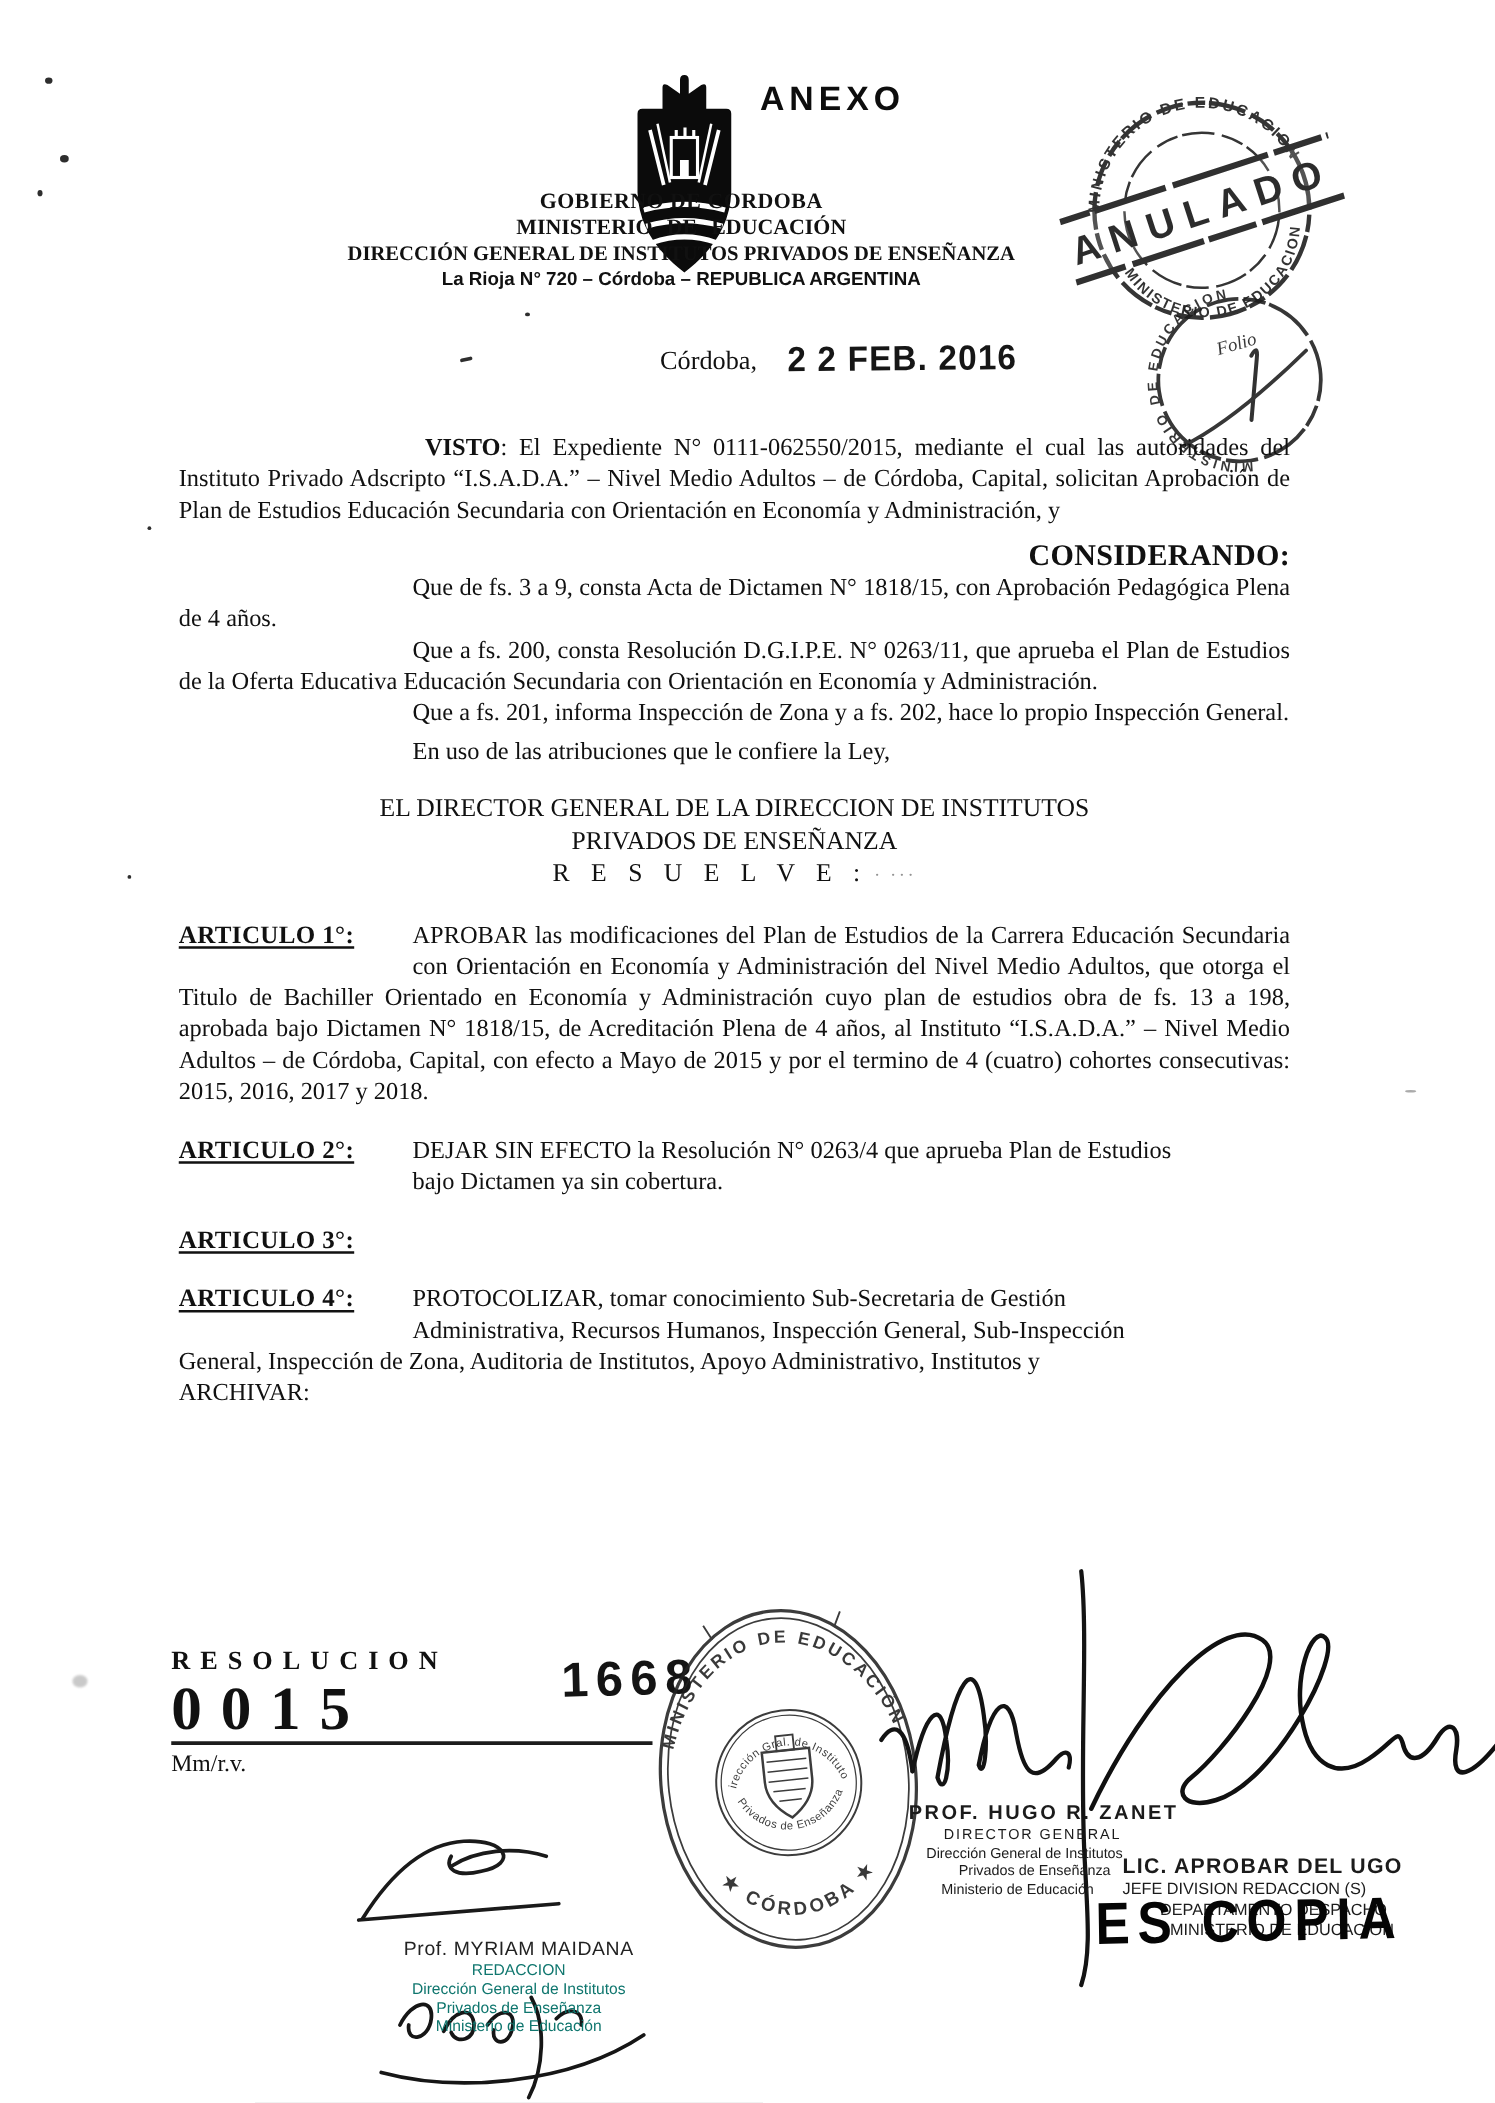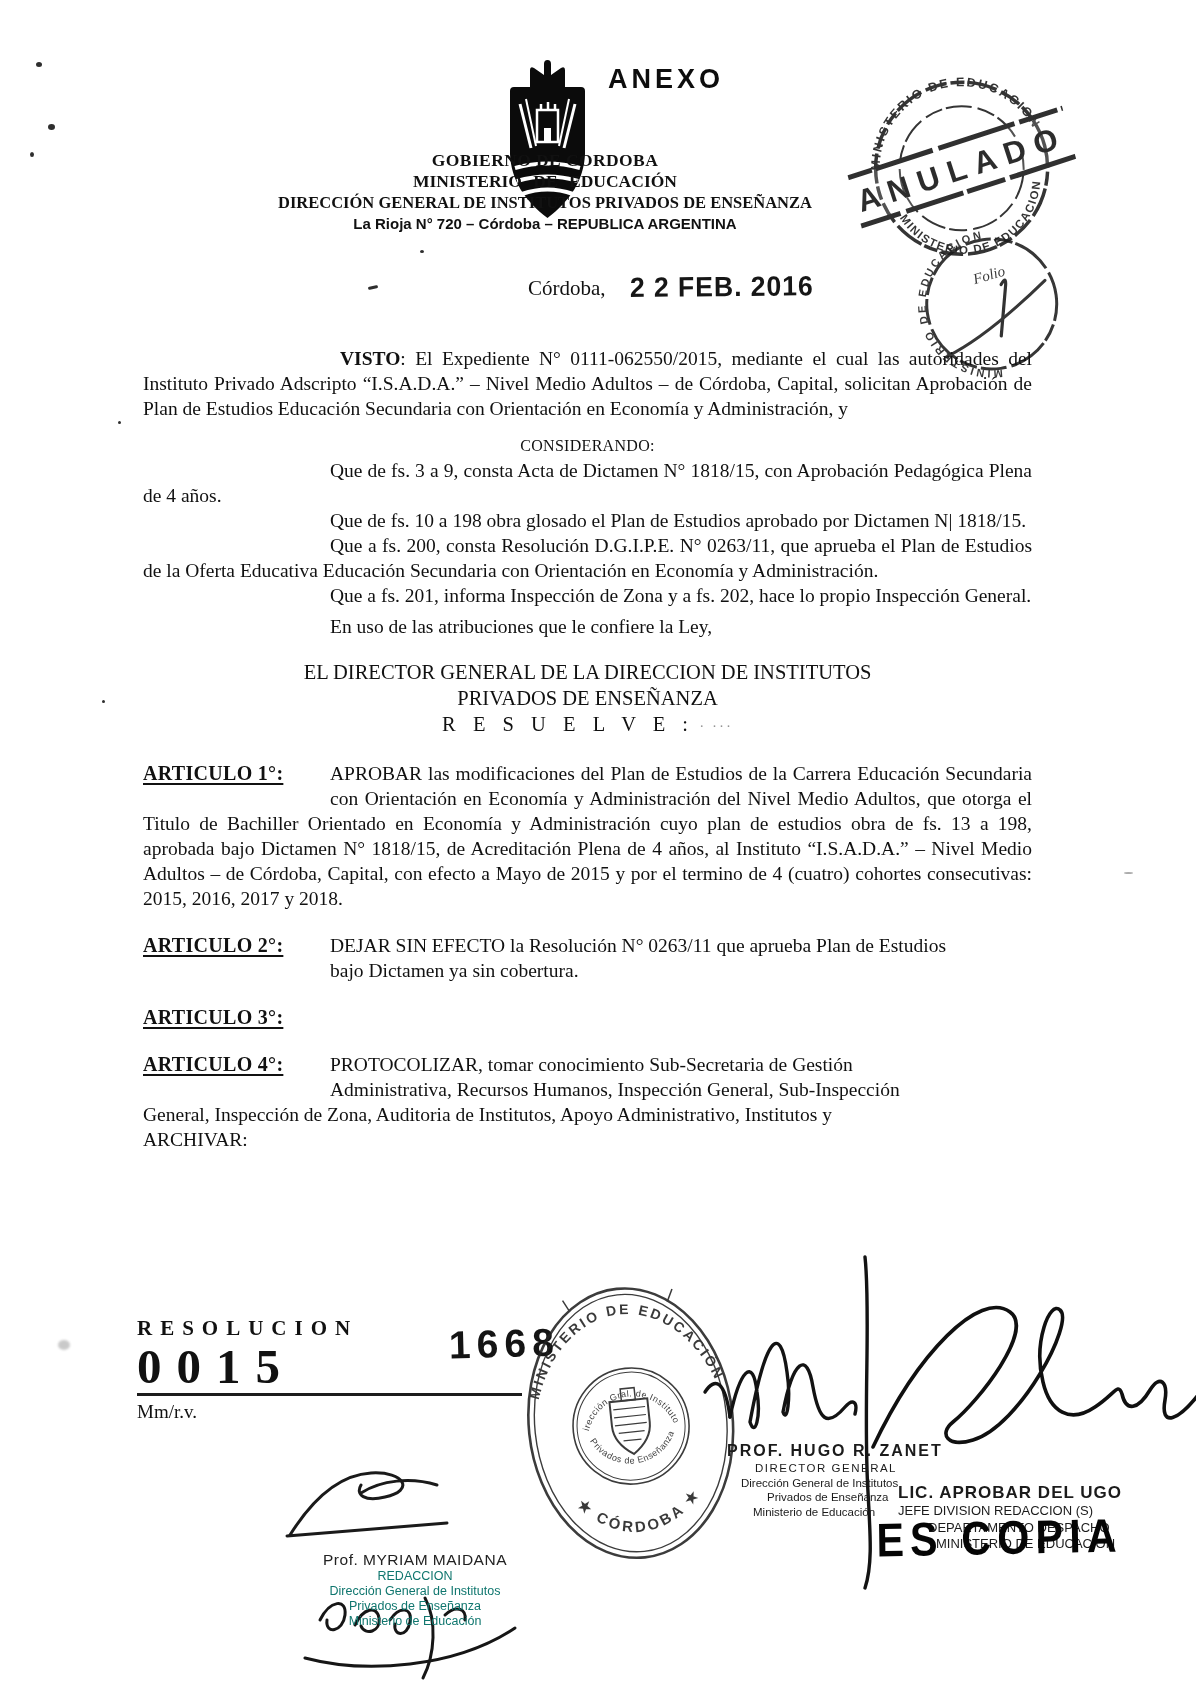--- a/index.html
+++ b/index.html
@@ -20,21 +20,21 @@
   .dateline{left:528px;top:272px;white-space:nowrap;}
   .dateline .city{font-size:21px;text-align:right;}
   .datestamp{display:inline-block;margin-left:20px;font-family:"Liberation Sans",sans-serif;
              font-weight:bold;font-size:28px;letter-spacing:1px;transform:scaleX(.95) rotate(-.5deg);
              transform-origin:left bottom;color:#161616;vertical-align:-2px;}
 
   
   .doc-body{left:143px;top:346px;width:889px;font-size:19.5px;line-height:25px;text-align:justify;}
   .doc-body p{margin:0;}
   .p-visto{text-indent:197px;}
-  .h-considerando{margin-top:12px !important;font-weight:normal;font-size:16px;letter-spacing:.3px;text-align:center;}
+  .h-considerando{margin-top:12px !important;font-weight:bold;font-size:24px;letter-spacing:.3px;text-align:right;}
   .p-que{text-indent:187px;}
   .p-closing{margin-top:6px !important;text-indent:187px;text-align:left;}
   .resuelve{margin-top:20px;text-align:center;font-size:20.5px;line-height:26px;}
   .resuelve .spaced{letter-spacing:6px;}
   .resuelve .marks{opacity:.45;font-size:15px;letter-spacing:2px;}
   .articulo{margin-top:22px;}
   .articulo::after{content:"";display:block;clear:both;}
   .art-label{font-weight:bold;font-size:20px;text-decoration:underline;text-underline-offset:3px;
              text-decoration-thickness:2px;letter-spacing:.3px;white-space:nowrap;}
   .art-float{float:left;width:187px;height:50px;}
@@ -156,21 +156,20 @@
     <span class="city">Córdoba,</span>
     <span class="datestamp">2 2 FEB. 2016</span>
   </div>
 
   <div class="abs doc-body">
 
     <p class="p-visto"><b>VISTO</b><span>:  El Expediente N° 0111-062550/2015, mediante el cual las autoridades del Instituto Privado Adscripto “I.S.A.D.A.” – Nivel Medio Adultos – de Córdoba, Capital, solicitan Aprobación de Plan de Estudios Educación Secundaria con Orientación en Economía y Administración, y</span></p>
 
     <p class="h-considerando">CONSIDERANDO:</p>
     <p class="p-que">Que de fs. 3 a 9, consta Acta de Dictamen N° 1818/15, con Aprobación Pedagógica Plena de 4 años.</p>
-    <p class="p-que">Que de fs. 10 a 198 obra glosado el Plan de Estudios aprobado por Dictamen N| 1818/15.</p>
     <p class="p-que">Que a fs. 200, consta Resolución D.G.I.P.E. N° 0263/11, que aprueba el Plan de Estudios de la Oferta Educativa Educación Secundaria con Orientación en Economía y Administración.</p>
     <p class="p-que">Que a fs. 201, informa Inspección de Zona y a fs. 202, hace lo propio Inspección General.</p>
     <p class="p-closing">En uso de las atribuciones que le confiere la Ley,</p>
 
     <div class="resuelve">
       <div>EL DIRECTOR GENERAL DE LA DIRECCION DE INSTITUTOS</div>
       <div>PRIVADOS DE ENSEÑANZA</div>
       <div><span class="spaced">R E S U E L V E :</span> <span class="marks">· ···</span></div>
     </div>
 
@@ -178,21 +177,21 @@
       <div class="art-float">
         <span class="art-label">ARTICULO 1°:</span>
       </div>
       <span>APROBAR las modificaciones del Plan de Estudios de la Carrera Educación Secundaria con Orientación en Economía y Administración del Nivel Medio Adultos, que otorga el Titulo de Bachiller Orientado en Economía y Administración cuyo plan de estudios obra de fs. 13 a 198, aprobada bajo Dictamen N° 1818/15, de Acreditación Plena de 4 años, al Instituto “I.S.A.D.A.” – Nivel Medio Adultos – de Córdoba, Capital, con efecto a Mayo de 2015 y por el termino de 4 (cuatro) cohortes consecutivas: 2015, 2016, 2017 y 2018.</span>
     </div>
 
     <div class="articulo art-row">
       <div class="art-lbl-cell">
         <span class="art-label">ARTICULO 2°:</span>
       </div>
-      <div class="art-text-pre">DEJAR SIN EFECTO la Resolución N° 0263/11 que aprueba Plan de Estudios
+      <div class="art-text-pre">DEJAR SIN EFECTO la Resolución N° 0263/4 que aprueba Plan de Estudios
 bajo Dictamen ya sin cobertura.</div>
     </div>
 
     <div class="articulo art-row">
       <div class="art-lbl-cell">
         <span class="art-label">ARTICULO 3°:</span>
       </div>
     </div>
 
     <div class="articulo">

